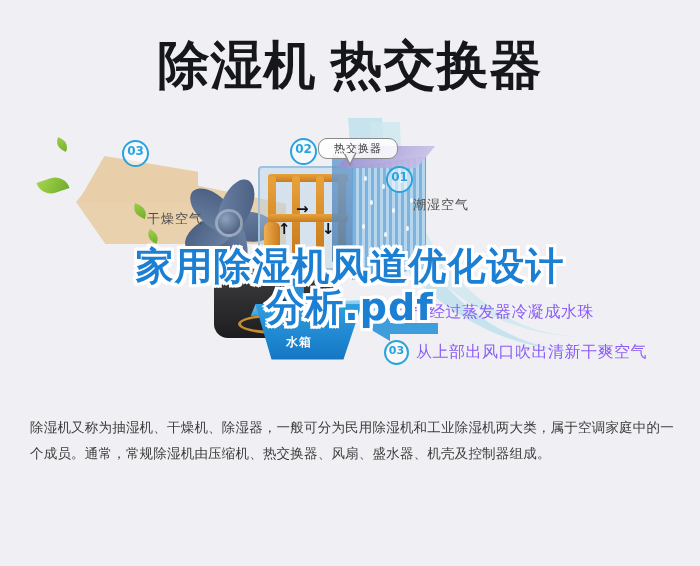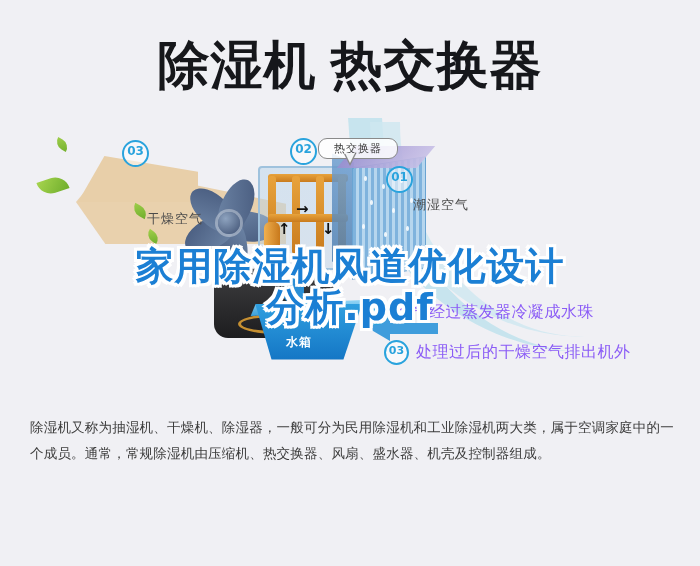--- a/index.html
+++ b/index.html
@@ -283,21 +283,21 @@
 
     <div class="ill-label lbl-dry">干燥空气</div>
     <div class="ill-label lbl-wet">潮湿空气</div>
 
     <div class="step step-02">
       <span class="step-badge">02</span>
       <span class="step-txt">空气经过蒸发器冷凝成水珠</span>
     </div>
     <div class="step step-03">
       <span class="step-badge">03</span>
-      <span class="step-txt">处理过后的干燥空气排出机外</span>
+      <span class="step-txt">从上部出风口吹出清新干爽空气</span>
     </div>
   </div>
 
   <div class="overlay">
     <div class="ov-line">家用除湿机风道优化设计</div>
     <div class="ov-line">分析.pdf</div>
   </div>
 
   <div class="body-text">
     <p class="para">除湿机又称为抽湿机、干燥机、除湿器，一般可分为民用除湿机和工业除湿机两大类，属于空调家庭中的一个成员。通常，常规除湿机由压缩机、热交换器、风扇、盛水器、机壳及控制器组成。</p>

